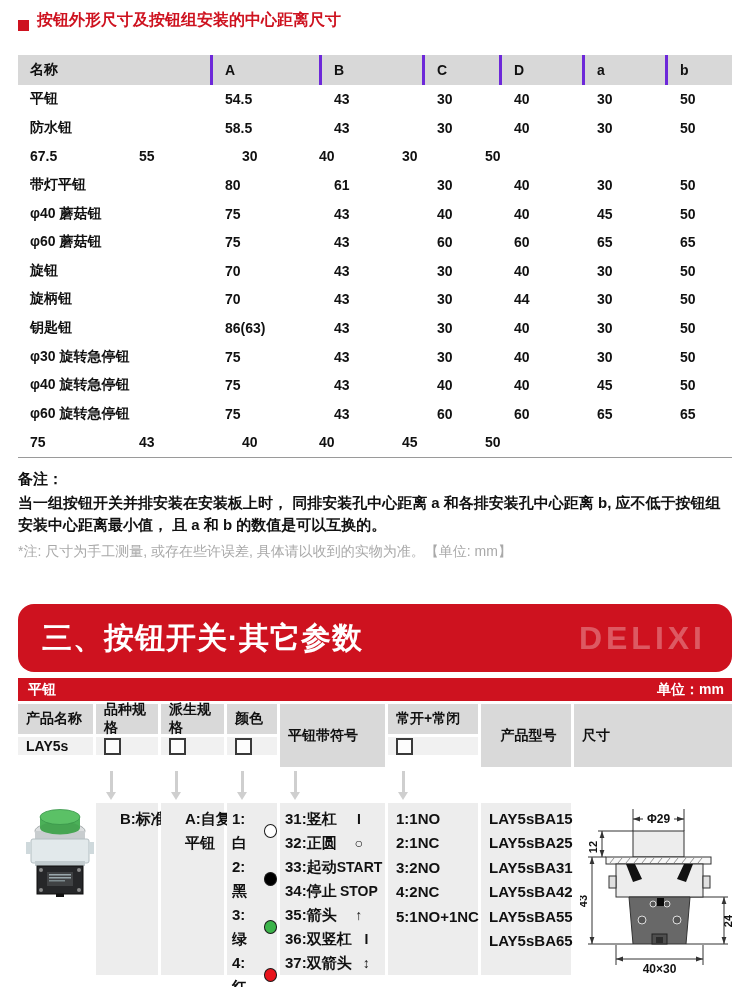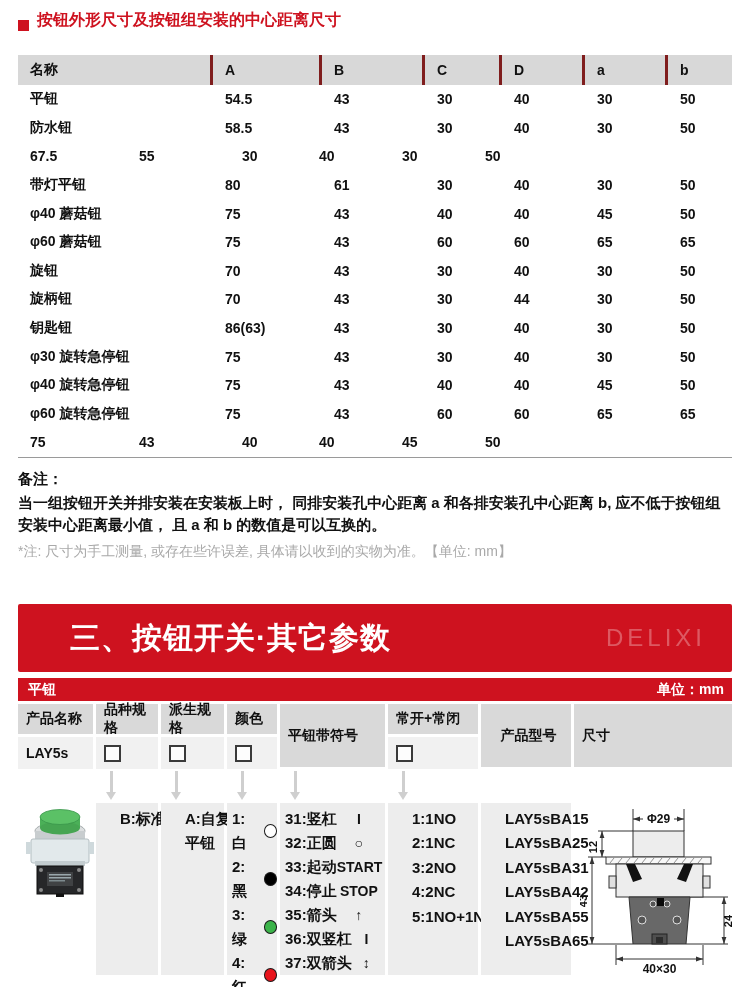--- a/index.html
+++ b/index.html
@@ -8,49 +8,49 @@
   .abs{position:absolute;}
 
   
   .sec1-heading{left:18px;top:10px;display:flex;align-items:flex-end;gap:8px;}
   .red-sq{width:11px;height:11px;background:#ce121f;display:inline-block;}
   .sec1-heading .txt{color:#ce121f;font-size:16px;font-weight:700;}
 
   
   .t1{left:18px;top:55px;width:714px;border-bottom:1px solid #9a9a9a;}
   .t1-head{display:flex;height:30px;}
-  .t1-head .t1cell{background:#d8d8d8;border-right:3px solid #7f1d1d;display:flex;align-items:center;}
+  .t1-head .t1cell{background:#d8d8d8;border-right:3px solid #6d28d9;display:flex;align-items:center;}
   .t1-head .t1cell:last-child{border-right:none;}
   .t1row{display:flex;height:28.6px;align-items:center;}
   .t1cell{box-sizing:border-box;padding-left:12px;font-size:14px;font-weight:700;}
   .c0{width:195px;} .c1{width:109px;} .c2{width:103px;} .c3{width:77px;}
   .c4{width:83px;} .c5{width:83px;} .c6{width:64px;}
 
   
   .notes{left:18px;top:468px;width:714px;font-size:15px;font-weight:600;line-height:22px;}
   .notes .lbl{font-weight:700;margin-bottom:2px;}
   .disclaimer{left:18px;top:543px;width:714px;font-size:14px;color:#a9a9a9;font-weight:500;}
 
   
-  .banner{left:18px;top:604px;width:714px;height:68px;background:#ce121f;border-radius:2px;
+  .banner{left:18px;top:604px;width:714px;height:68px;background:#ce121f;border-radius:16px;
           display:flex;align-items:center;justify-content:space-between;box-sizing:border-box;
-          padding:0 26px 0 52px;}
+          padding:0 26px 0 24px;}
   .banner .title{color:#fff;font-size:30px;font-weight:700;letter-spacing:1px;}
-  .banner .brand{color:rgba(255,255,255,0.3);font-size:24px;font-weight:400;letter-spacing:4px;}
+  .banner .brand{color:rgba(255,255,255,0.3);font-size:32px;font-weight:700;letter-spacing:4px;}
 
   
   .bar{left:18px;top:678px;width:714px;height:23px;background:#ce121f;display:flex;
        align-items:center;justify-content:space-between;box-sizing:border-box;padding:0 8px 0 10px;}
   .bar span{color:#fff;font-size:14px;font-weight:700;}
 
   
   .h2cell{box-sizing:border-box;background:#d9d9d9;display:flex;align-items:center;
           padding-left:8px;font-size:14px;font-weight:700;}
   .h2cell.light{background:#f1f1f1;}
-  .r1{top:704px;height:30px;} .r2{top:737px;height:32px;} .mrg{top:704px;height:63px;}
+  .r1{top:704px;height:30px;} .r2{top:737px;height:18px;} .mrg{top:704px;height:63px;}
   .colName{left:18px;width:75px;} .colA{left:96px;width:62px;} .colB{left:161px;width:63px;}
   .colC{left:227px;width:50px;} .colSym{left:280px;width:105px;} .colNC{left:388px;width:90px;}
   .colMod{left:481px;width:90px;} .colDim{left:574px;width:158px;}
   .checkbox{width:13px;height:13px;border:2px solid #3a3a3a;display:inline-block;background:#fdfdfd;}
   .centerTxt{justify-content:center;padding-left:5px;}
 
   
   .flow{top:771px;width:10px;height:29px;display:flex;flex-direction:column;align-items:center;}
   .flow .stem{width:3px;height:21px;background:#cfcfcf;}
   .flow .head{width:0;height:0;border-left:5px solid transparent;border-right:5px solid transparent;
@@ -59,21 +59,21 @@
   
   .strip{top:803px;height:172px;background:#ededed;box-sizing:border-box;padding-top:4px;
          font-size:15px;font-weight:600;}
   .strip .line{line-height:24px;padding-left:24px;white-space:nowrap;}
   .indent{padding-left:24px;}
   .opt-row{display:flex;align-items:center;gap:5px;line-height:24px;padding-left:5px;}
   .dot{width:12px;height:12px;border-radius:50%;border:1px solid #1c1c1c;display:inline-block;}
   .sym-row{display:flex;align-items:center;line-height:24px;padding:0 4px 0 5px;}
   .sym-code{flex:1;white-space:nowrap;}
   .sym-glyph{width:48px;text-align:center;font-weight:700;font-size:14px;}
-  .plist .line{padding-left:24px;line-height:24.4px;}
+  .plist .line{padding-left:8px;line-height:24.4px;}
 
   .photo{left:20px;top:806px;}
   .drawing{left:580px;top:803px;}
 </style>
 </head>
 <body>
 
 <div class="abs sec1-heading">
   <span class="red-sq"></span>
   <span class="txt">按钮外形尺寸及按钮组安装的中心距离尺寸</span>

